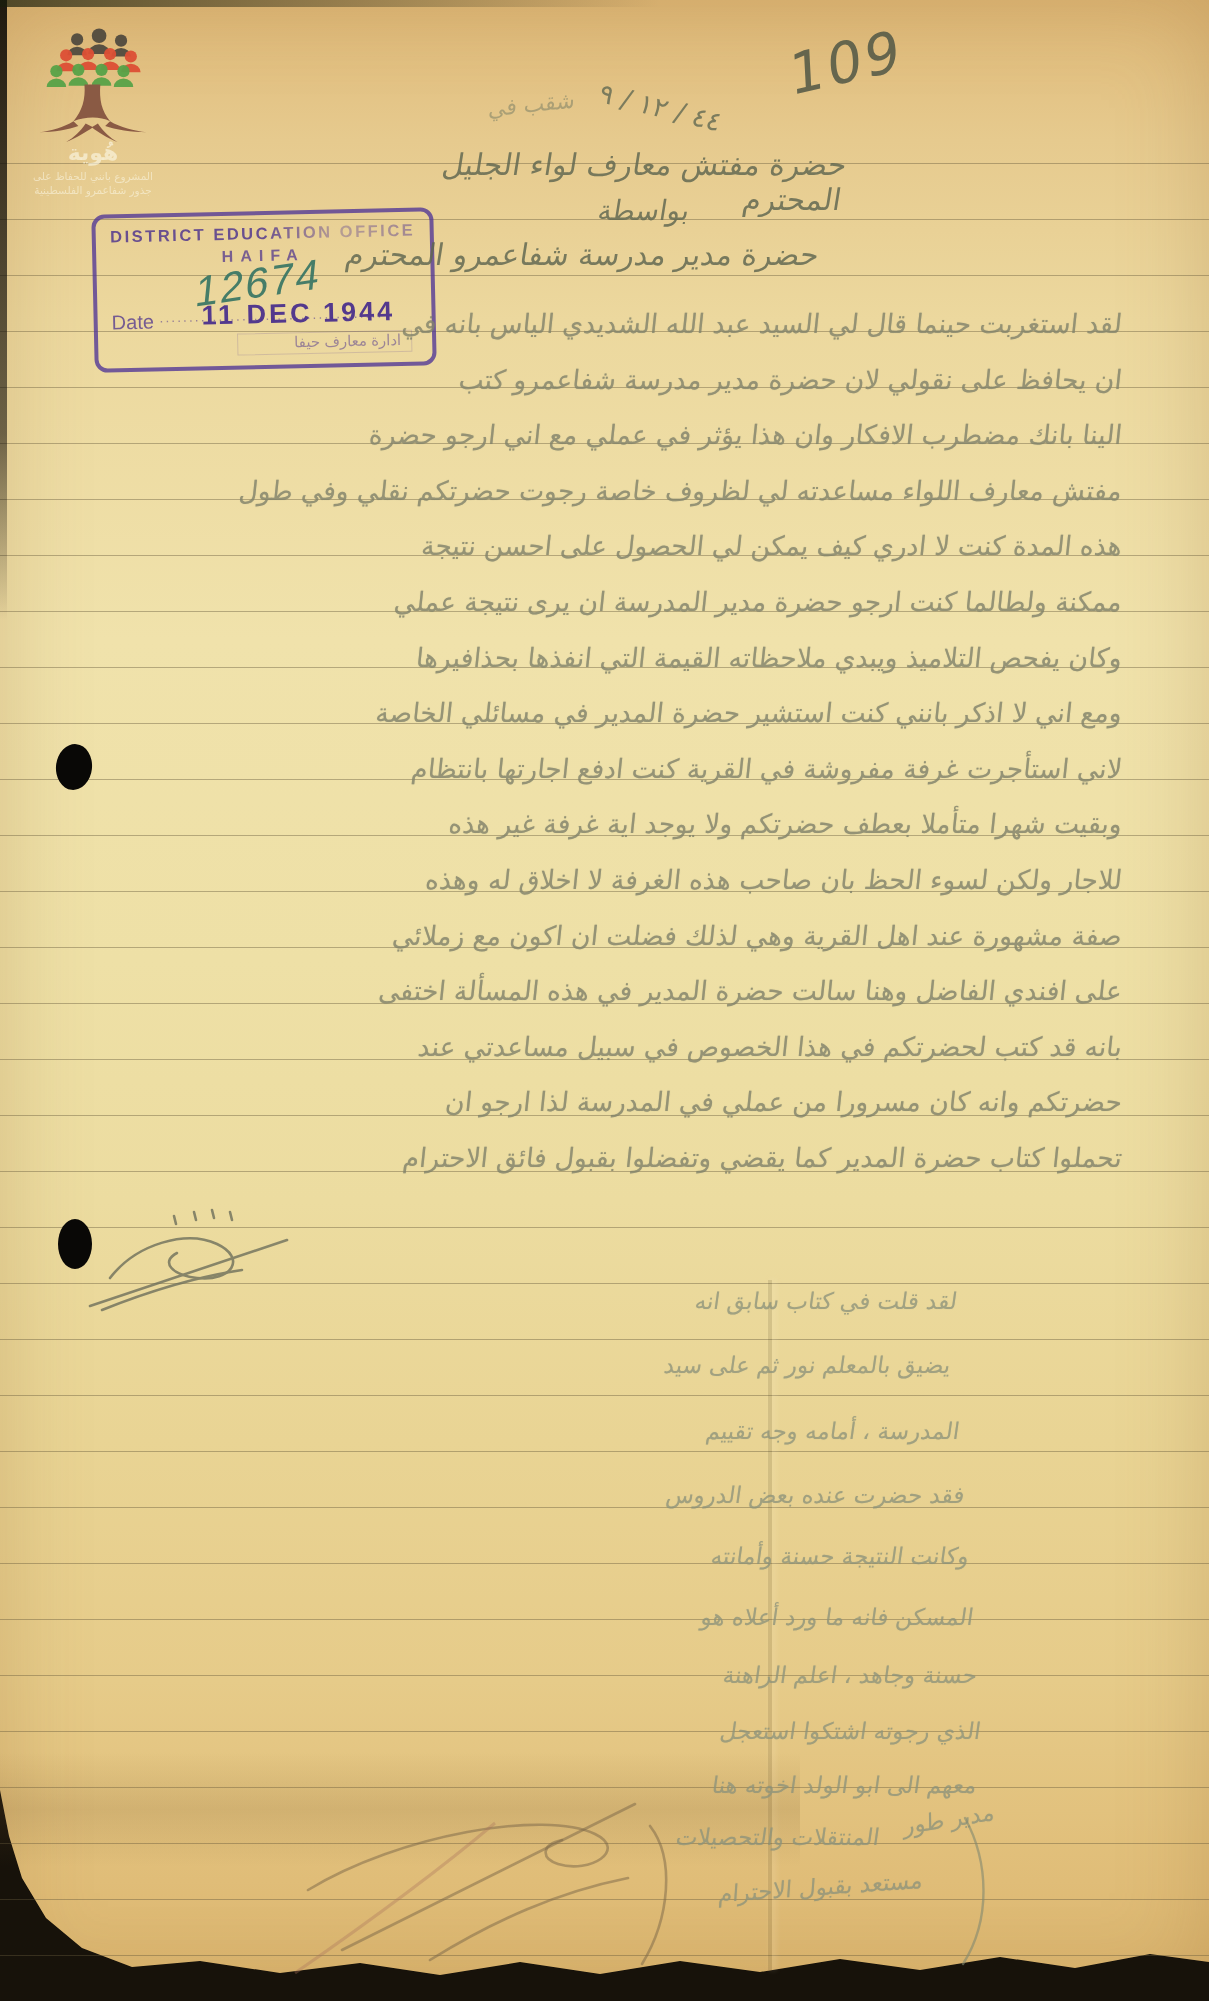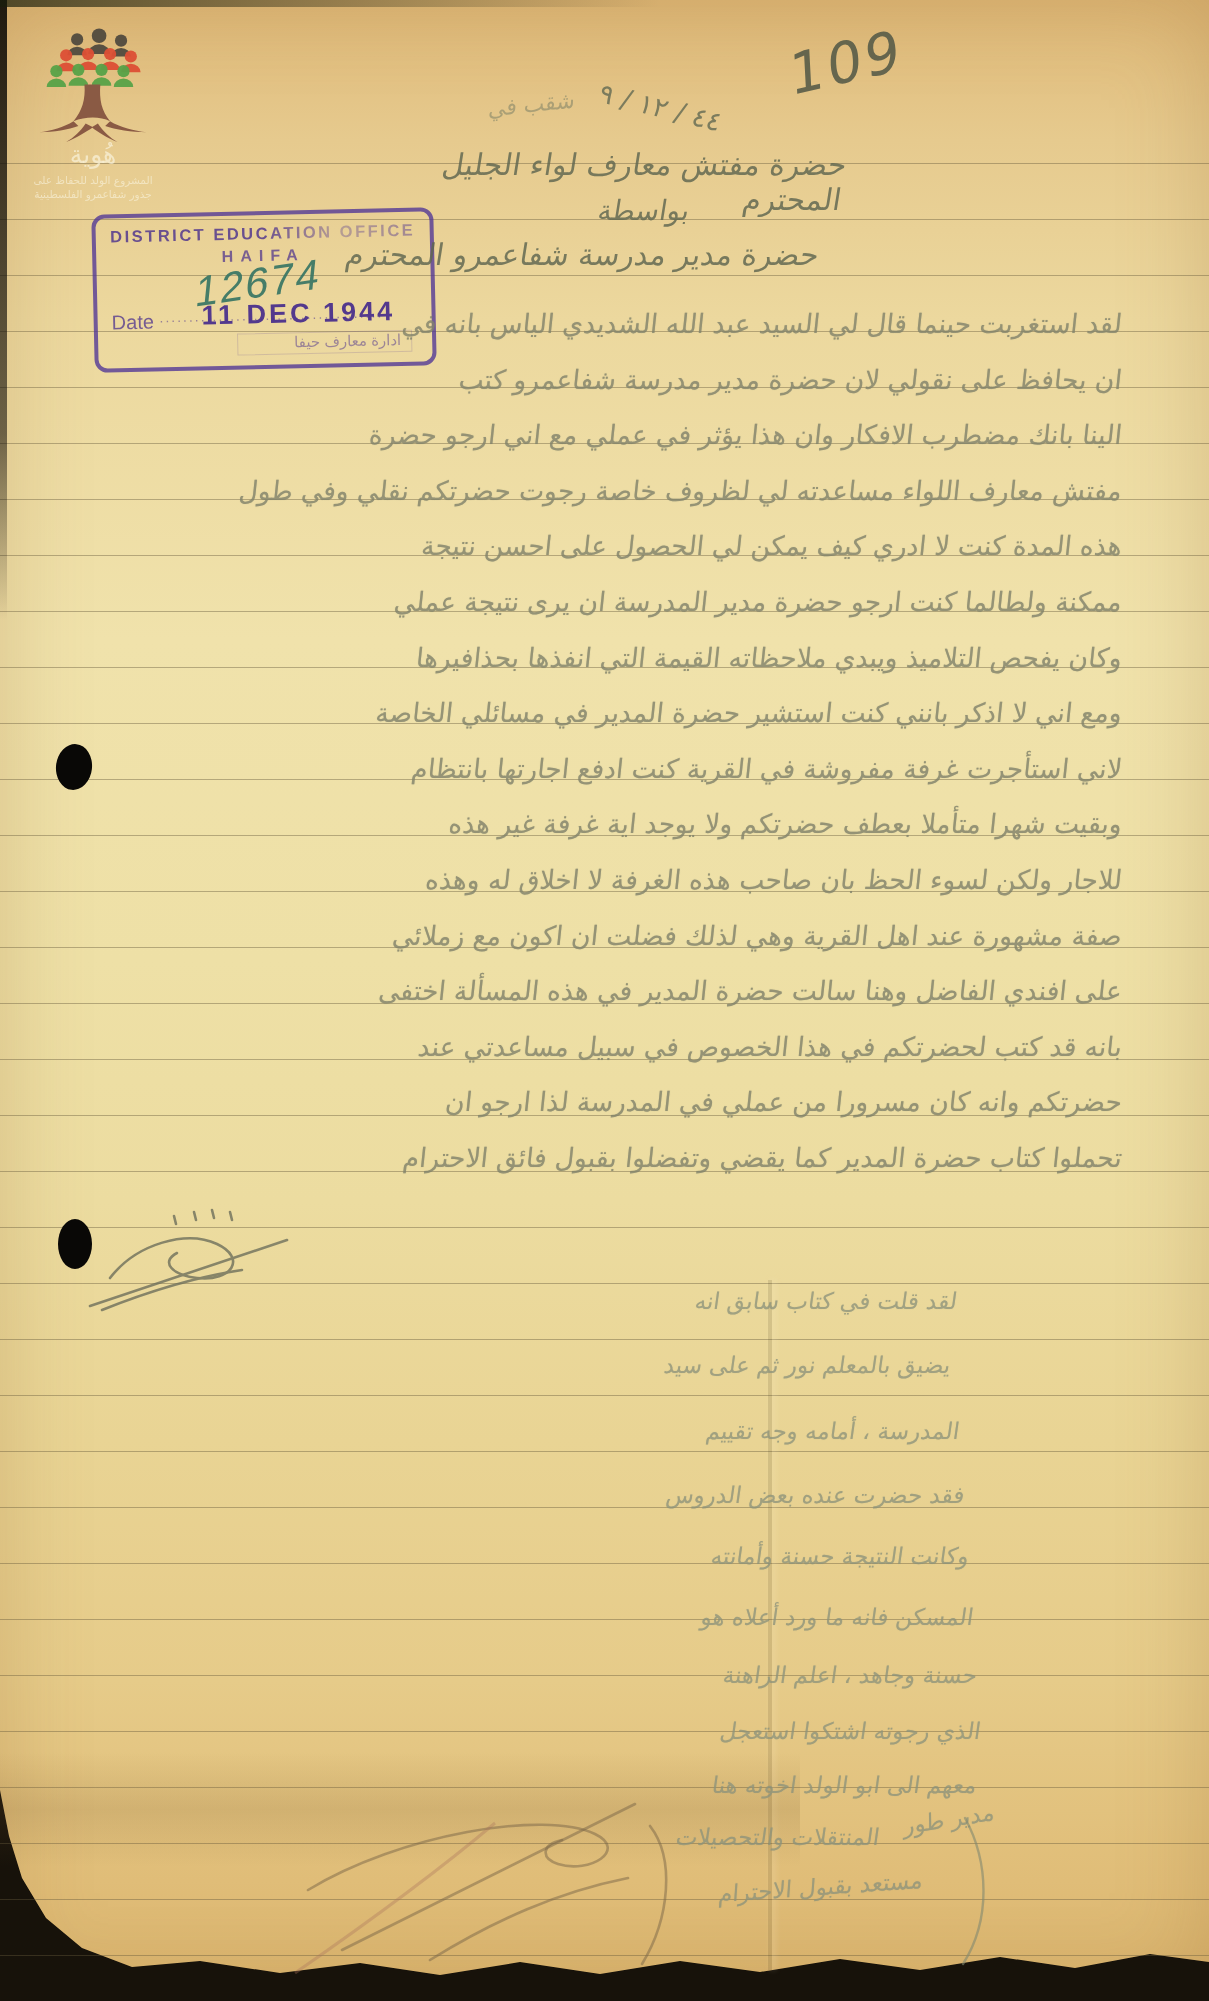--- a/index.html
+++ b/index.html
@@ -21,21 +21,21 @@
     background:linear-gradient(180deg,rgba(12,10,6,.9),rgba(12,10,6,.55) 70%,rgba(12,10,6,0));}
   .top-edge{position:absolute;left:0;top:0;width:660px;height:7px;
     background:linear-gradient(90deg,rgba(25,30,12,.7),rgba(25,30,12,0));}
   .crease{position:absolute;left:768px;top:1280px;width:4px;height:690px;
     background:rgba(95,78,48,.16);box-shadow:3px 0 6px rgba(255,248,220,.25);}
   .shade-band{position:absolute;left:0;top:1752px;width:800px;height:115px;
     background:linear-gradient(180deg,rgba(0,0,0,0),rgba(120,88,45,.16),rgba(0,0,0,0));}
   
   .logo{position:absolute;left:8px;top:28px;width:170px;text-align:center;pointer-events:none;}
   .logo svg{display:block;margin:0 auto;}
-  .wordmark{font-size:25px;font-weight:normal;color:rgba(252,248,230,.62);margin-top:-6px;}
+  .wordmark{font-size:22px;font-weight:bold;color:rgba(252,248,230,.62);margin-top:-6px;}
   .logo-sub{font-size:10.5px;line-height:1.35;color:rgba(252,248,230,.55);margin-top:4px;}
   
   .page-number{position:absolute;left:788px;top:30px;font-size:56px;color:#555a47;
     transform:rotate(-13deg) skewX(-10deg);opacity:.88;letter-spacing:3px;}
   .date-note-prefix{position:absolute;left:488px;top:92px;font-size:22px;color:#7d8166;
     opacity:.55;transform:rotate(-6deg) skewX(-8deg);}
   .date-note{position:absolute;left:598px;top:92px;font-size:27px;color:#6a6f56;opacity:.85;
     transform:rotate(14deg) skewX(-6deg);direction:ltr;letter-spacing:2px;}
   
   .stamp{position:absolute;left:93px;top:211px;width:334px;height:150px;
@@ -117,21 +117,21 @@
       <g fill="#8a5a44">
         <path d="M43,46 C44,58 41,68 34,76 C44,72 56,72 64,76 C57,68 55,58 56,46 Z"></path>
         <path d="M34,76 C26,81 16,84 6,85 C18,85 30,83 38,80 Z"></path>
         <path d="M64,76 C72,81 84,84 94,85 C82,85 68,83 60,80 Z"></path>
         <path d="M44,78 C40,84 34,90 28,93 C36,90 44,85 50,81 Z"></path>
         <path d="M54,78 C58,84 64,90 70,93 C62,90 54,85 49,81 Z"></path>
       </g>
     </svg>
     <div class="wordmark" dir="rtl">هُوية</div>
     <div class="logo-sub" dir="rtl">
-      <div>المشروع الولد للحفاظ على</div>
+      <div>المشروع بانني للحفاظ على</div>
       <div>جذور شفاعمرو الفلسطينية</div>
     </div>
   </div>
 
   <div class="page-number">109</div>
   <div class="date-note-prefix">شقب في</div>
   <div class="date-note">٤٤ / ١٢ / ٩</div>
 
   <div class="stamp">
     <div class="stamp-line1">DISTRICT EDUCATION OFFICE</div>

